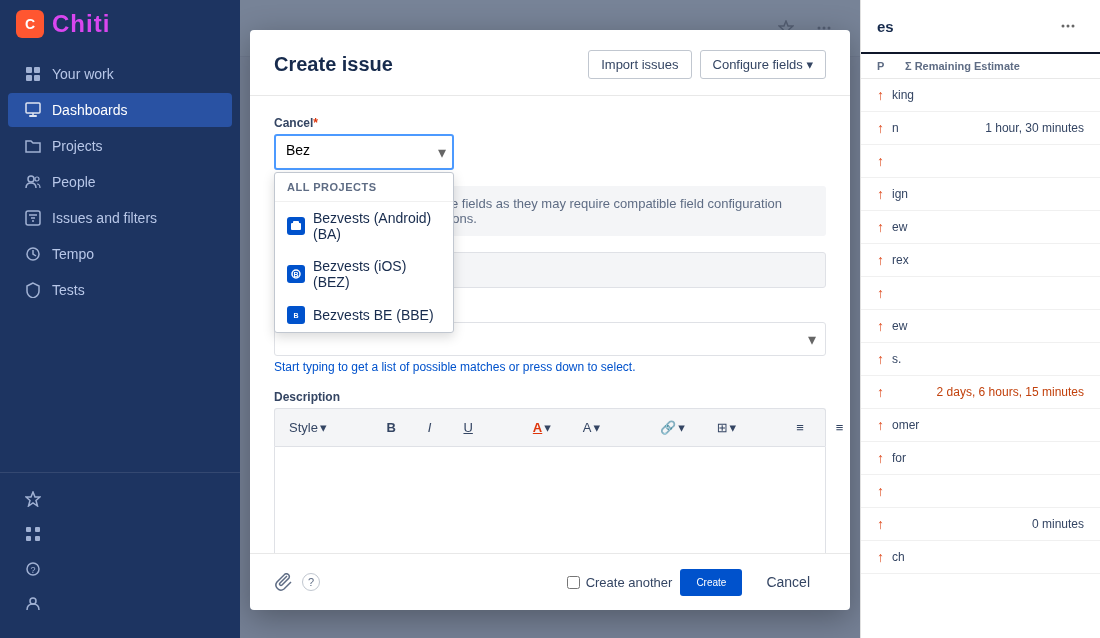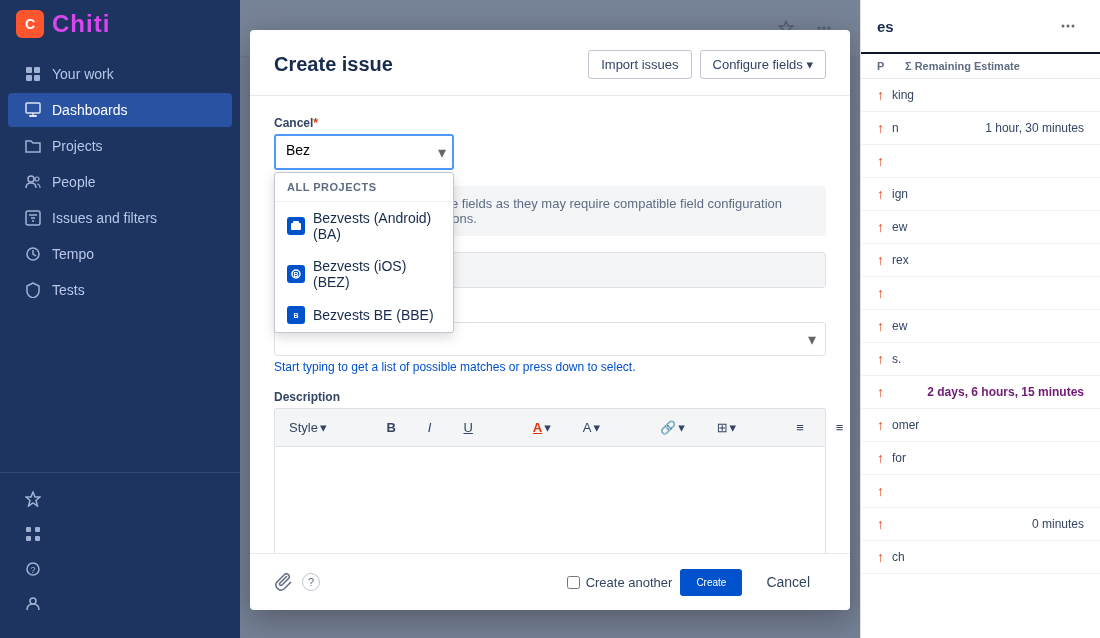--- a/index.html
+++ b/index.html
@@ -764,21 +764,21 @@
     <div class="rp-row">
       <span class="arrow-up">↑</span>
       <span>ew</span>
     </div>
     <div class="rp-row">
       <span class="arrow-up">↑</span>
       <span>s.</span>
     </div>
     <div class="rp-row">
       <span class="arrow-up">↑</span>
-      <span style="color:#701a75; font-size:12px; margin-left:auto;font-weight:bold;">2 days, 6 hours, 15 minutes</span>
+      <span style="color:#c2410c; font-size:12px; margin-left:auto;">2 days, 6 hours, 15 minutes</span>
     </div>
     <div class="rp-row">
       <span class="arrow-up">↑</span>
       <span>omer</span>
     </div>
     <div class="rp-row">
       <span class="arrow-up">↑</span>
       <span>for</span>
     </div>
     <div class="rp-row">

